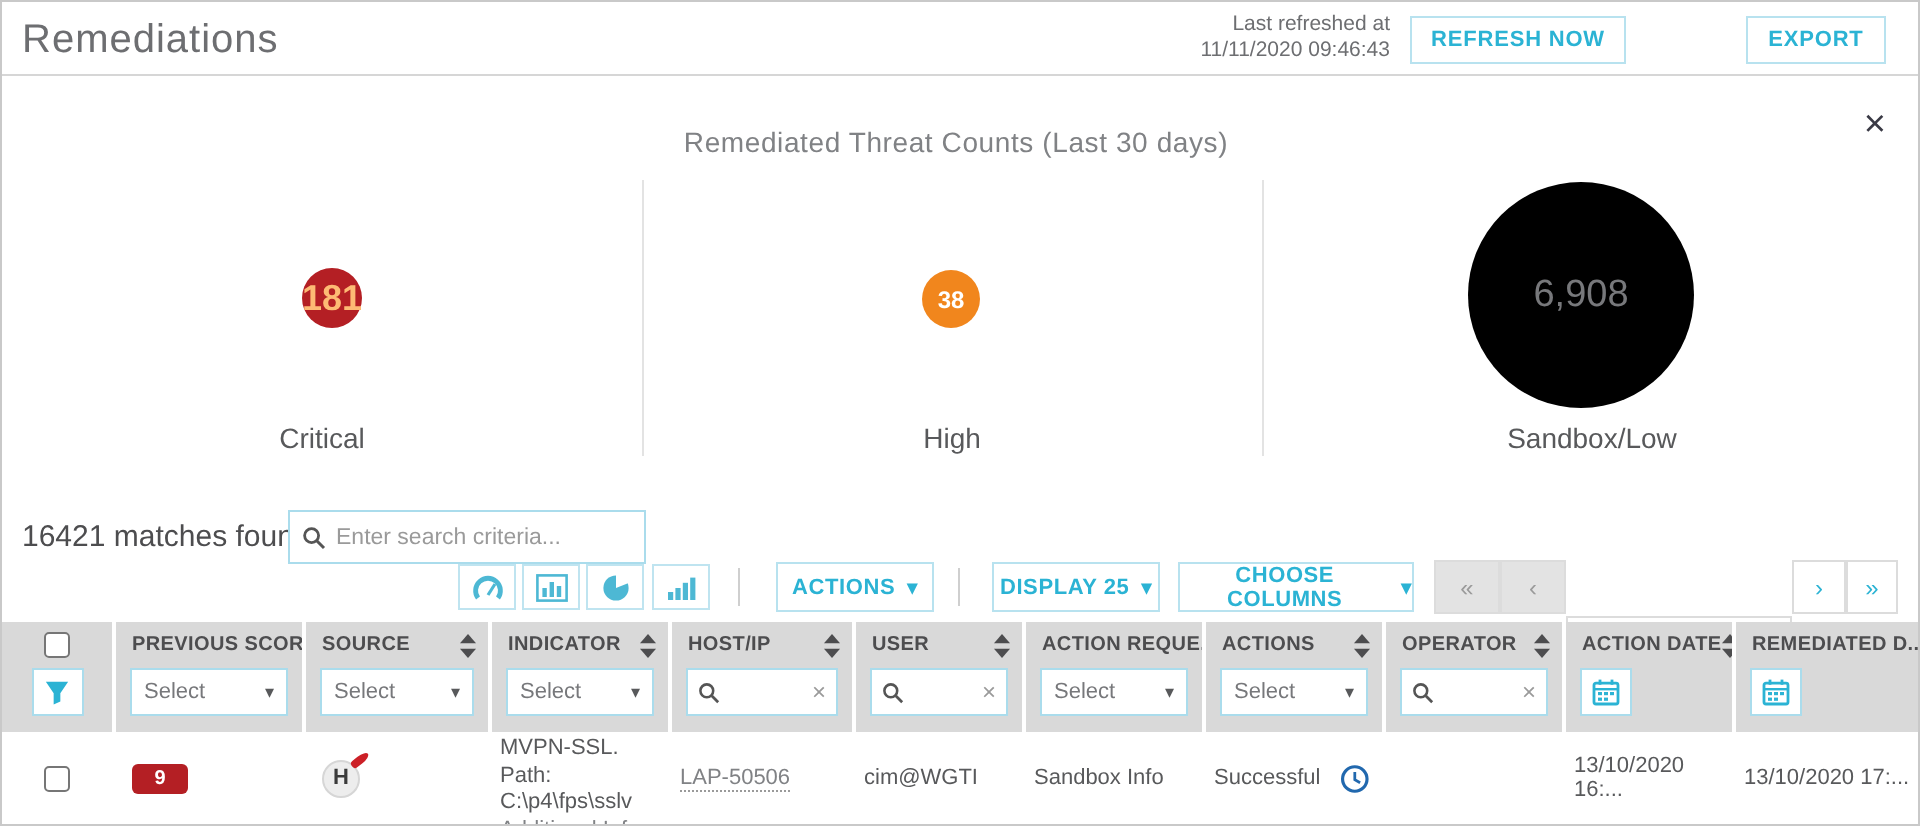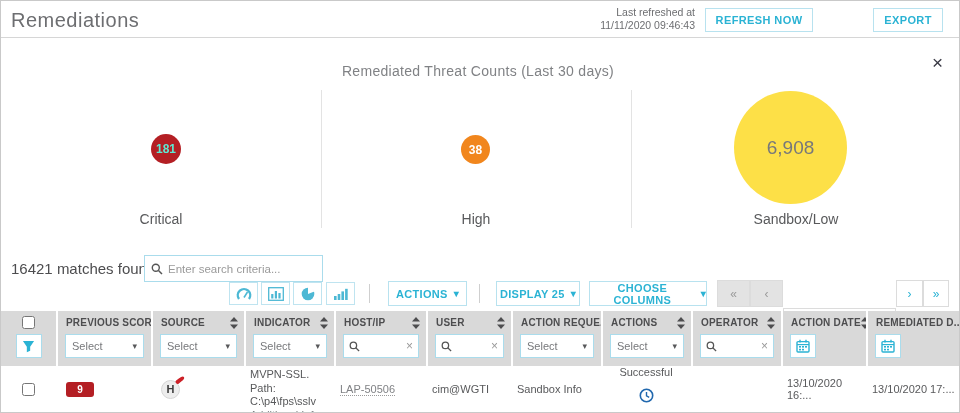--- a/index.html
+++ b/index.html
@@ -14,21 +14,21 @@
   .btn-refresh { right:146px; width:108px; }
   .btn-export { right:16px; width:70px; }
 
   
   .panel { position:absolute; top:38px; left:0; right:0; height:210px; background:#fff; }
   .panel-title { position:absolute; top:24px; left:0; right:4px; text-align:center; font-size:14px; color:#808285; letter-spacing:0.3px; }
   .panel-close { position:absolute; top:16px; right:16px; font-size:19px; color:#3a3a45; line-height:16px; cursor:pointer; background:none; border:none; }
   .divider-v { position:absolute; top:51px; width:1px; height:138px; background:#e3e3e3; }
   .dv1 { left:320px; } .dv2 { left:630px; }
   .threat-circle { position:absolute; border-radius:50%; display:flex; align-items:center; justify-content:center; }
-  .c-critical { left:150px; top:95px; width:30px; height:30px; color:#5eead4; font-size:12px; font-weight:bold; }
+  .c-critical { left:150px; top:95px; width:30px; height:30px; color:#fdba74; font-size:18px; font-weight:bold; }
   .c-high { left:460px; top:96px; width:29px; height:29px; color:#fff; font-size:12px; font-weight:bold; }
   .c-medlow { left:733px; top:52px; width:113px; height:113px; color:#77787b; font-size:19px; }
   .threat-label { position:absolute; top:172px; height:18px; text-align:center; font-size:14px; color:#58595b; }
   .l-critical { left:0; width:320px; } .l-high { left:320px; width:310px; } .l-medlow { left:630px; width:330px; }
 
   
   .matches-text { position:absolute; top:259px; left:10px; font-size:15px; color:#4d4d4f; }
   .search-box { position:absolute; top:254px; left:143px; width:179px; height:27px; border:1px solid #aadcec; background:#fff; display:flex; align-items:center; padding:0 6px; gap:5px; }
   .search-box input { border:none; outline:none; flex:1; font-size:11.5px; color:#555; min-width:0; }
   .search-box input::placeholder { color:#9a9a9a; }
@@ -60,21 +60,21 @@
   .clear-x { color:#9a9a9a; font-size:12px; cursor:pointer; line-height:10px; }
   .cal-btn { width:26px; height:24px; background:#fff; border:1px solid #aadcec; display:flex; align-items:center; justify-content:center; cursor:pointer; }
   .funnel-btn { width:26px; height:24px; margin:0 auto; background:#fff; border:1px solid #aadcec; display:flex; align-items:center; justify-content:center; cursor:pointer; }
   .tdata-row { height:47px; border-bottom:1px solid #ddd; background:#fff; }
   .tdata-row .cell { display:flex; align-items:center; padding:0 6px; font-size:11px; color:#58595b; overflow:hidden; }
   .score-badge { width:28px; height:15px; border-radius:3px; color:#fff; font-size:10px; font-weight:bold; display:flex; align-items:center; justify-content:center; margin-left:4px; }
   .src-icon { position:relative; width:19px; height:19px; margin-left:4px; background:#ededed; border:1px solid #d6d6d6; border-radius:50%; display:flex; align-items:center; justify-content:center; font-size:11px; font-weight:bold; color:#3b3b3b; }
   .src-flag { position:absolute; top:-3px; right:-6px; width:10px; height:4px; background:#cc2027; border-radius:2px 60% 60% 2px; transform:rotate(-38deg); }
   .ind-cell { flex-direction:column; align-items:flex-start !important; justify-content:center; font-size:10.5px; line-height:13.5px; }
   .dotted-link { color:#808285; border-bottom:1px dotted #9a9a9a; text-decoration:none; cursor:pointer; }
-  .outcome-cell { gap:10px;flex-direction:column; }
+  .outcome-cell { gap:10px; }
   .sort-icon { flex:none; display:flex; }
   input[type="checkbox"] { width:13px; height:13px; accent-color:#fff; cursor:pointer; }
 </style>
 </head>
 <body>
 
 <div class="page">
 
   <div class="hdr">
     <div class="page-title">Remediations</div>
@@ -91,21 +91,21 @@
     <button class="panel-close">×</button>
     <div class="divider-v dv1"></div>
     <div class="divider-v dv2"></div>
 
     <div class="threat-circle c-critical" style="background-color: rgb(180, 31, 36);">
       <span>181</span>
     </div>
     <div class="threat-circle c-high" style="background-color: rgb(241, 134, 29);">
       <span>38</span>
     </div>
-    <div class="threat-circle c-medlow" style="background-color: #fde047;">
+    <div class="threat-circle c-medlow" style="background-color: #000000;">
       <span>6,908</span>
     </div>
 
     <div class="threat-label l-critical">Critical</div>
     <div class="threat-label l-high">High</div>
     <div class="threat-label l-medlow">Sandbox/Low</div>
   </div>
 
   <div class="matches-text">16421 matches found</div>
   <div class="search-box">

